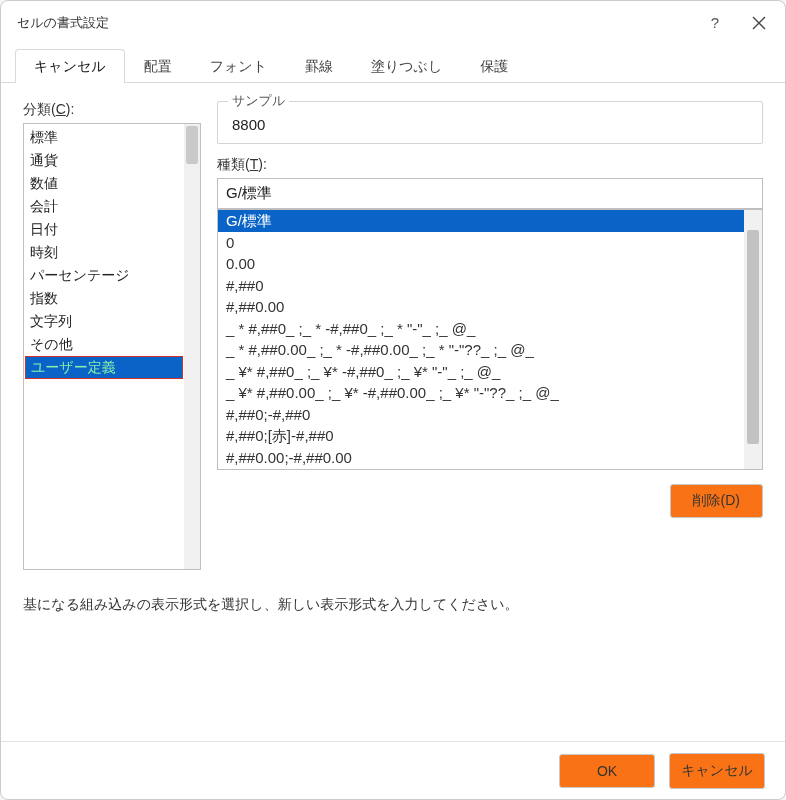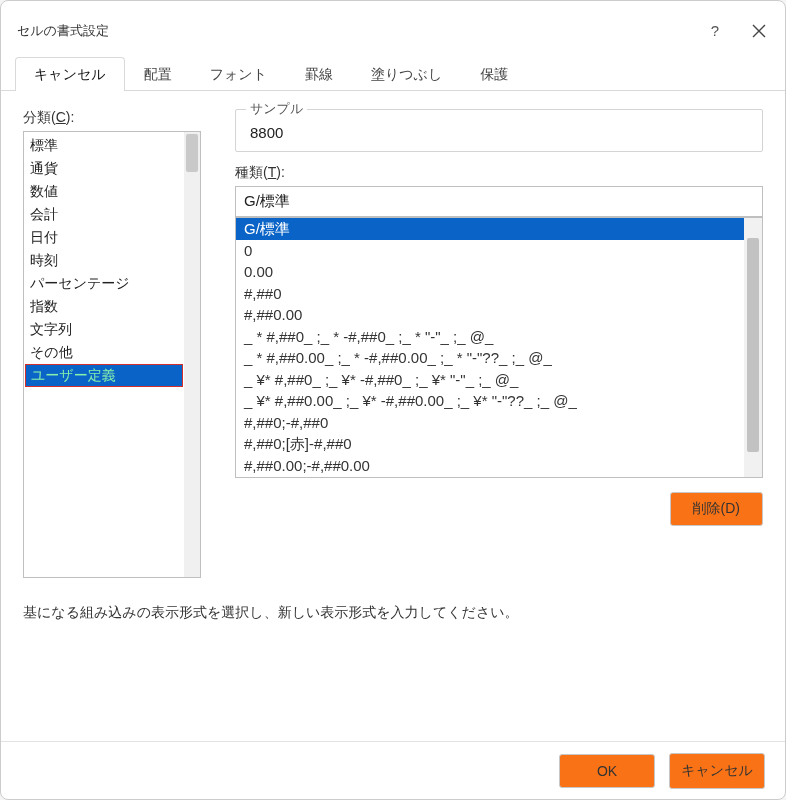--- a/index.html
+++ b/index.html
@@ -10,21 +10,20 @@
       border: 1px solid #ccc;
       border-radius: 8px;
       display: flex; flex-direction: column;
       position: relative;
     }
     .titlebar {
       height: 44px;
       display: flex; align-items: center;
       padding: 0 6px 0 16px;
       border-bottom: 1px solid transparent;
-      margin-top: 8px;
     }
     .titlebar .title { font-size: 13px; color: #333; flex: 1; }
     .titlebar .help, .titlebar .close {
       width: 40px; height: 32px;
       display: flex; align-items: center; justify-content: center;
       color: #555; font-size: 16px;
       cursor: default;
     }
     .titlebar .help { font-size: 15px; margin-right: 4px; }
     .titlebar .close svg { width: 14px; height: 14px; }
@@ -50,21 +49,21 @@
       border-top-right-radius: 4px;
       background: #ffffff;
       color: #111;
     }
     .panel {
       flex: 1;
       padding: 18px 22px 10px 22px;
       display: flex; flex-direction: column;
       min-height: 0;
     }
-    .row-main { display: flex; gap: 34px; min-height: 0; }
+    .row-main { display: flex; gap: 16px; min-height: 0; }
     .label-small { font-size: 14px; color: #333; margin-bottom: 4px; }
     .underline { text-decoration: underline; }
     .category-col { width: 178px; display: flex; flex-direction: column; }
     .listbox {
       border: 1px solid #bfbfbf; background: #fff;
       height: 447px; position: relative;
       font-size: 14px; color: #222;
       overflow: hidden;
     }
     .listbox .scrollbar {

